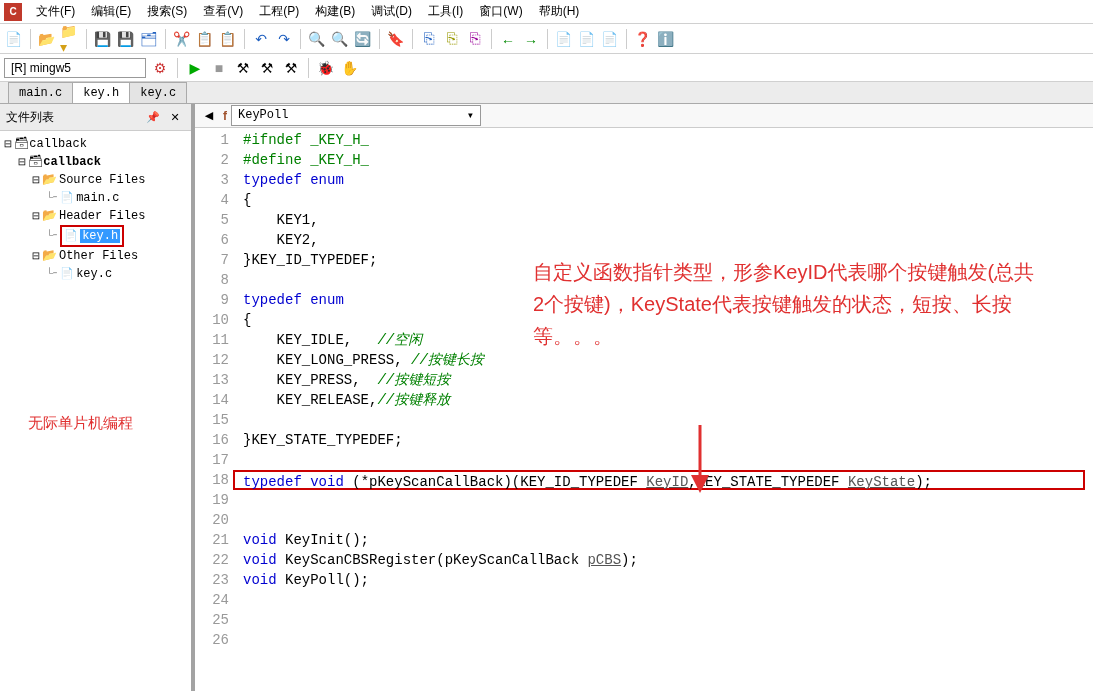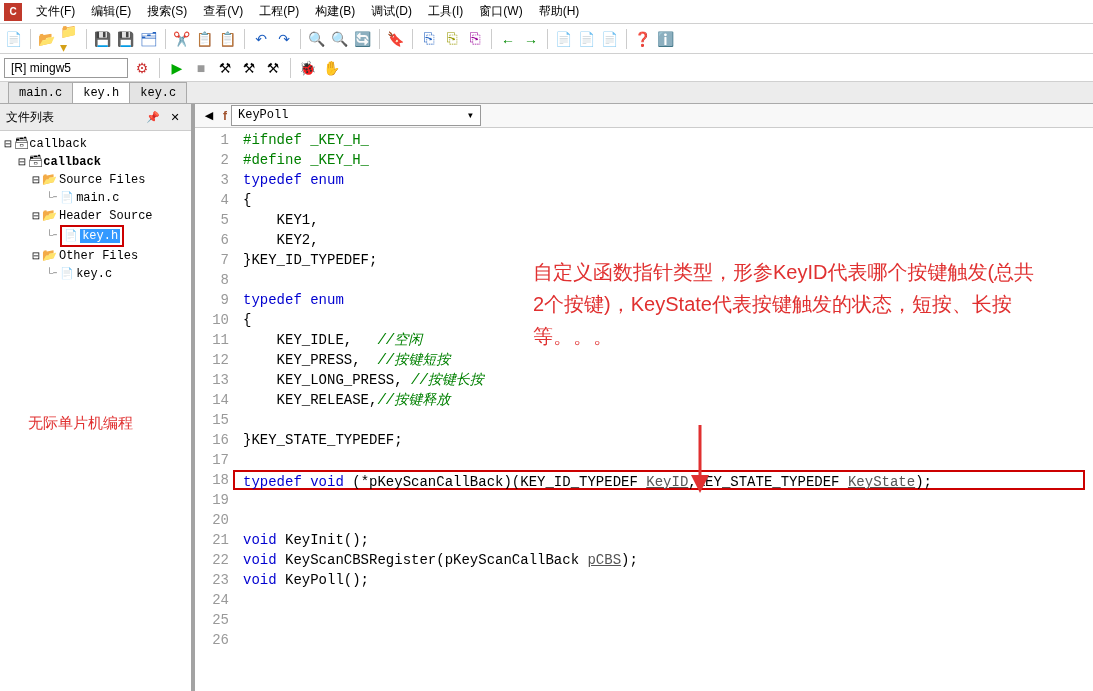--- a/index.html
+++ b/index.html
@@ -52,21 +52,21 @@
   display: flex;
   align-items: center;
   padding: 0 4px;
   gap: 4px;
   border-bottom: 1px solid #d0d0d0;
 }
 .config-box {
   border: 1px solid #999;
   padding: 2px 6px;
   background: #fff;
-  width: 124px;
+  width: 142px;
   font-size: 12px;
 }
 .tabs-bar {
   background: #ececec;
   height: 22px;
   display: flex;
   align-items: flex-end;
   padding: 0 8px;
   gap: 0;
   border-bottom: 1px solid #aaa;
@@ -314,21 +314,21 @@
       <div class="tree-row">
         <span class="tree-indent" style="width:44px"></span>
         <span class="dotted">└╴</span>
         <span class="file-icon">📄</span>
         <span>main.c</span>
       </div>
       <div class="tree-row">
         <span class="tree-indent" style="width:28px"></span>
         <span class="tree-toggle">⊟</span>
         <span class="folder-icon">📂</span>
-        <span>Header Source</span>
+        <span>Header Files</span>
       </div>
       <div class="tree-row">
         <span class="tree-indent" style="width:44px"></span>
         <span class="dotted">└╴</span>
         <span class="file-highlight-box">
           <span class="file-icon">📄</span><span class="tree-selected">key.h</span>
         </span>
       </div>
       <div class="tree-row">
         <span class="tree-indent" style="width:28px"></span>
@@ -389,22 +389,22 @@
         <div><span class="kw-pp">#define _KEY_H_</span></div>
         <div><span class="kw-type">typedef</span> <span class="kw-type">enum</span></div>
         <div><span class="kw-text">{</span></div>
         <div><span class="kw-text">    KEY1,</span></div>
         <div><span class="kw-text">    KEY2,</span></div>
         <div><span class="kw-text">}KEY_ID_TYPEDEF;</span></div>
         <div></div>
         <div><span class="kw-type">typedef</span> <span class="kw-type">enum</span></div>
         <div><span class="kw-text">{</span></div>
         <div><span class="kw-text">    KEY_IDLE,   </span><span class="kw-comment">//空闲</span></div>
+        <div><span class="kw-text">    KEY_LONG_PRESS, </span><span class="kw-comment">//按键长按</span></div>
         <div><span class="kw-text">    KEY_PRESS,  </span><span class="kw-comment">//按键短按</span></div>
-        <div><span class="kw-text">    KEY_LONG_PRESS, </span><span class="kw-comment">//按键长按</span></div>
         <div><span class="kw-text">    KEY_RELEASE,</span><span class="kw-comment">//按键释放</span></div>
         <div></div>
         <div><span class="kw-text">}KEY_STATE_TYPEDEF;</span></div>
         <div></div>
         <div class="line-highlight"><span class="kw-type">typedef</span> <span class="kw-type">void</span><span class="kw-text"> (*pKeyScanCallBack)(KEY_ID_TYPEDEF </span><span class="kw-param">KeyID</span><span class="kw-text">,KEY_STATE_TYPEDEF </span><span class="kw-param">KeyState</span><span class="kw-text">);</span></div>
         <div></div>
         <div></div>
         <div><span class="kw-type">void</span><span class="kw-text"> KeyInit();</span></div>
         <div><span class="kw-type">void</span><span class="kw-text"> KeyScanCBSRegister(pKeyScanCallBack </span><span class="kw-param">pCBS</span><span class="kw-text">);</span></div>
         <div><span class="kw-type">void</span><span class="kw-text"> KeyPoll();</span></div>

